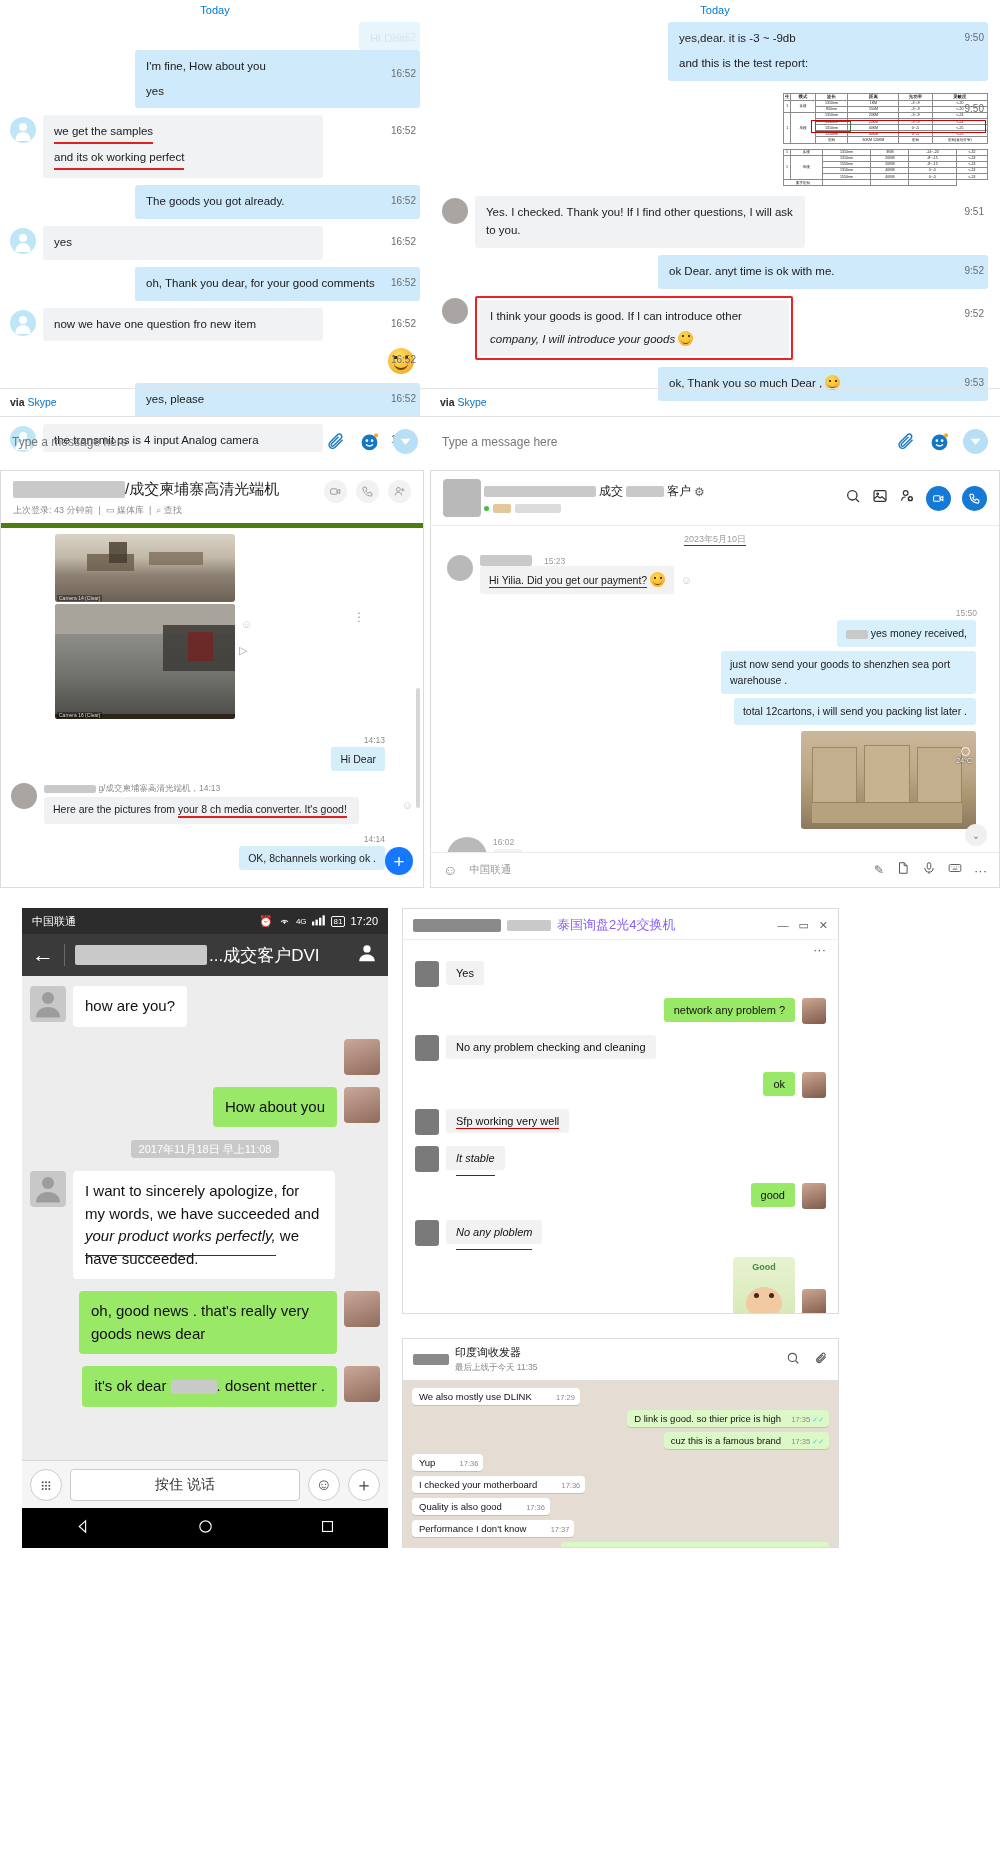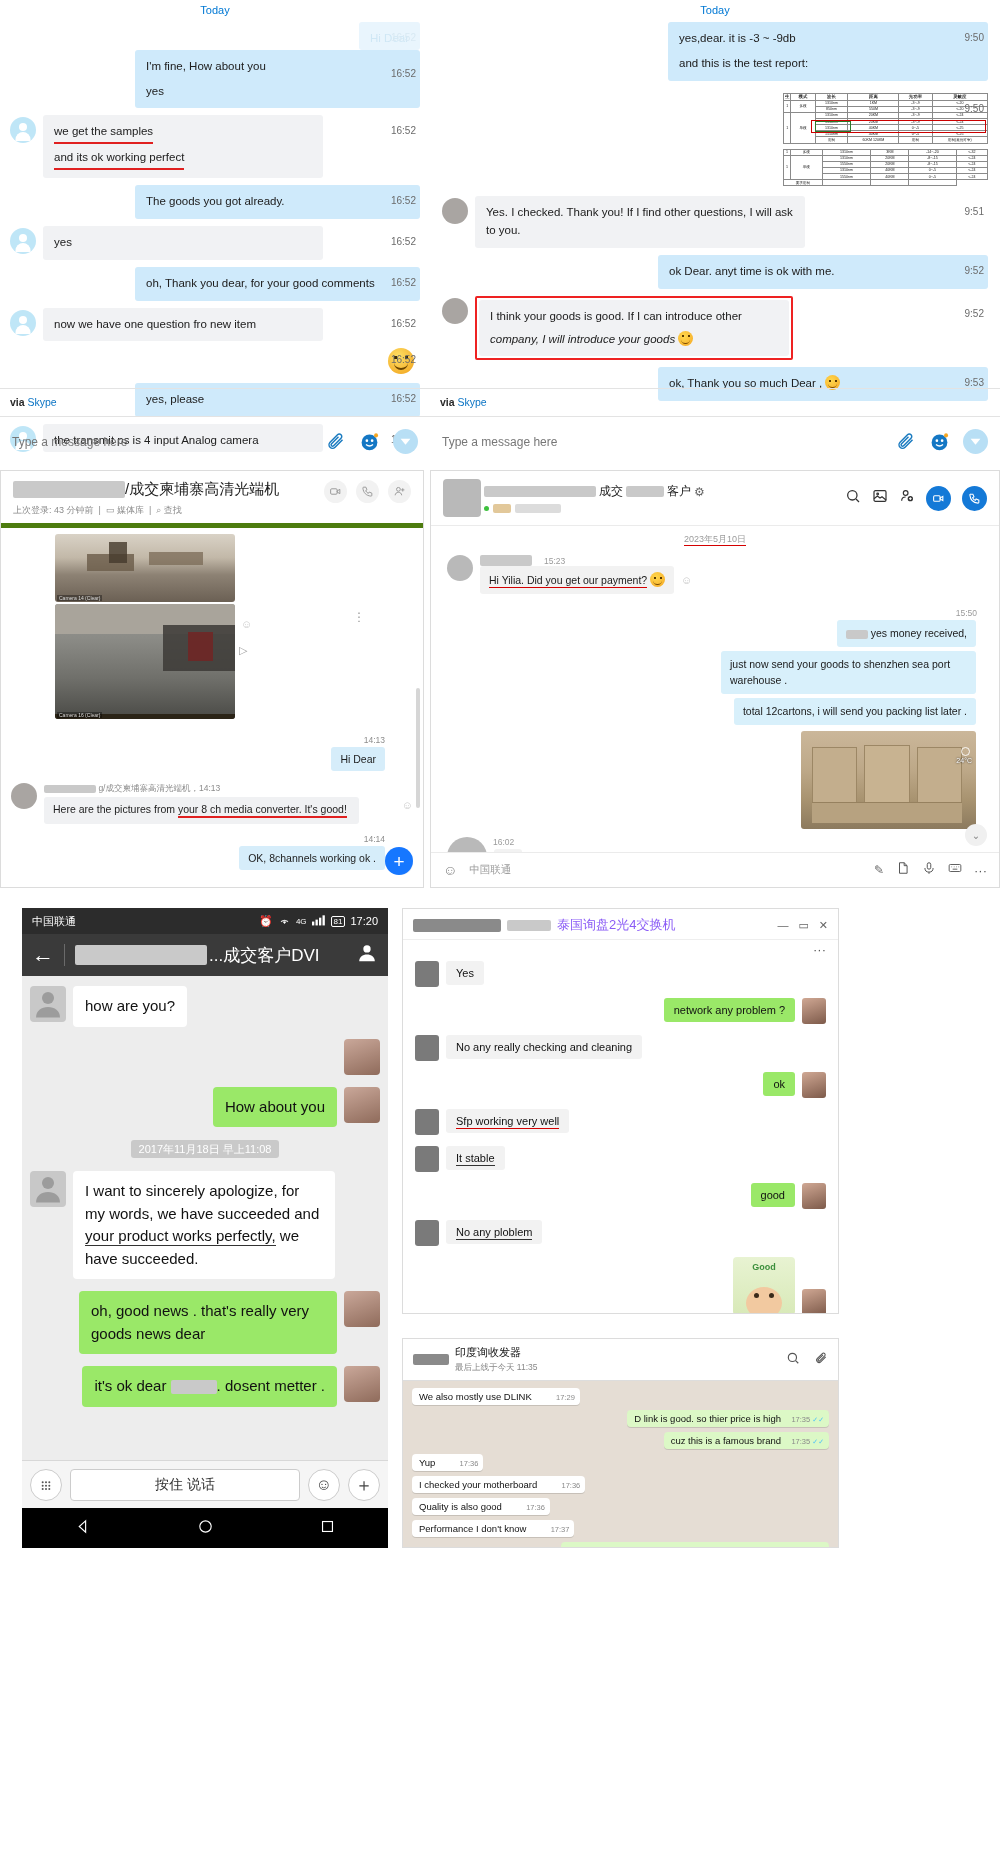--- a/index.html
+++ b/index.html
@@ -227,21 +227,21 @@
   .br-title { font-size: 13px; color: #8b5cf6; }
   .br-row { display: flex; align-items: flex-start; margin-bottom: 11px; gap: 7px; }
   .br-row.me { justify-content: flex-end; }
   .br-ava { width: 24px; height: 26px; border-radius: 3px; background: #7a7a7a; flex: 0 0 24px; }
   .br-ava.girl { background: linear-gradient(160deg,#d0a894,#7d5a4a); border-radius: 3px; }
   .br-b {
     background: #f2f2f2; border-radius: 3px; padding: 6px 10px; font-size: 11px; color: #111;
   }
   .br-b.me { background: #9ae868; }
   .u-red { border-bottom: 1.6px solid #d40000; padding-bottom: 1px; }
-  .u-dark { border-bottom: 1.4px solid #333; padding-bottom: 1px; }
+  .u-dark { border-bottom: 1.4px solid #333; padding-bottom: 11px; font-style: italic; }
 
   
   .wa { background: #e5ddd4; }
   .wa-head {
     background: #fff; display: flex; align-items: center; padding: 6px 10px; gap: 6px;
     border-bottom: 1px solid #ddd;
   }
   .wa-name { font-size: 11px; color: #111; }
   .wa-sub { font-size: 8.5px; color: #888; margin-top: 2px; }
   .wa-body { padding: 7px 9px; }
@@ -954,21 +954,21 @@
     <div class="br-row">
       <div class="br-ava"></div>
       <div class="br-b">Yes</div>
     </div>
     <div class="br-row me">
       <div class="br-b me">network any problem ?</div>
       <div class="br-ava girl"></div>
     </div>
     <div class="br-row">
       <div class="br-ava"></div>
-      <div class="br-b">No any really  checking and cleaning</div>
+      <div class="br-b">No any problem  checking and cleaning</div>
     </div>
     <div class="br-row me">
       <div class="br-b me">ok</div>
       <div class="br-ava girl"></div>
     </div>
     <div class="br-row">
       <div class="br-ava"></div>
       <div class="br-b">
         <span class="u-red">Sfp working very well</span>
       </div>

